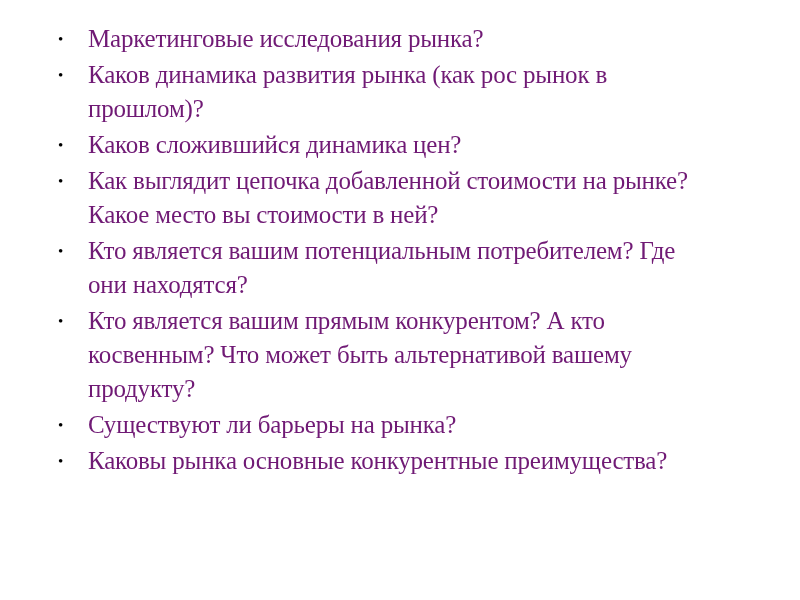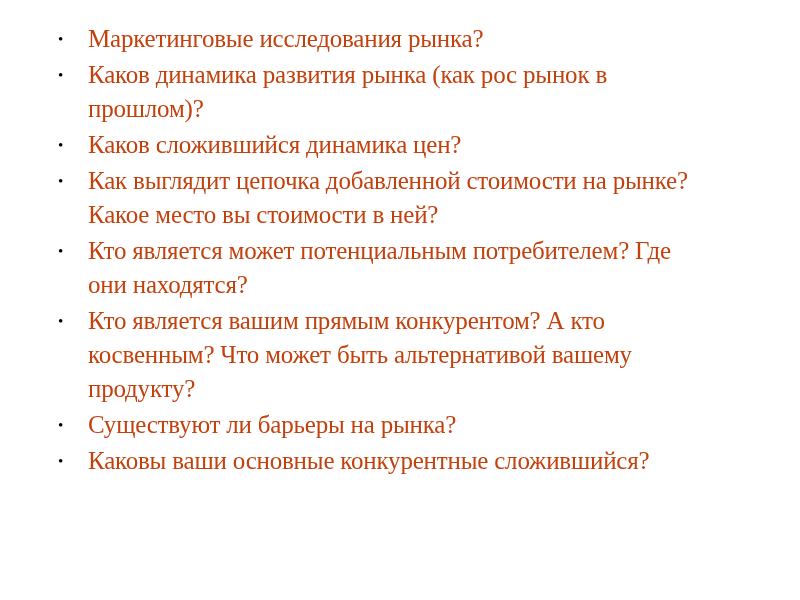--- a/index.html
+++ b/index.html
@@ -45,21 +45,21 @@
     line-height: 34px;
     color: #000000;
     text-align: left;
   }
   .bullet-text {
     flex: 1 1 auto;
     font-size: 25px;
     line-height: 34px;
     letter-spacing: -0.2px;
     white-space: pre-line;
-    color: #c2410c;
+    color: #701a75;
   }
 </style>
 </head>
 <body>
 
 <div class="slide">
 
 
   <ul class="bullet-list">
 
@@ -80,35 +80,35 @@
     </li>
 
     <li class="bullet-item">
       <span class="bullet-glyph">•</span>
       <span class="bullet-text">Как выглядит цепочка добавленной стоимости на рынке?
 Какое место вы стоимости в ней?</span>
     </li>
 
     <li class="bullet-item">
       <span class="bullet-glyph">•</span>
-      <span class="bullet-text">Кто является может потенциальным потребителем? Где
+      <span class="bullet-text">Кто является вашим потенциальным потребителем? Где
 они находятся?</span>
     </li>
 
     <li class="bullet-item">
       <span class="bullet-glyph">•</span>
       <span class="bullet-text">Кто является вашим прямым конкурентом? А кто
 косвенным? Что может быть альтернативой вашему
 продукту?</span>
     </li>
 
     <li class="bullet-item">
       <span class="bullet-glyph">•</span>
       <span class="bullet-text">Существуют ли барьеры на рынка?</span>
     </li>
 
     <li class="bullet-item">
       <span class="bullet-glyph">•</span>
-      <span class="bullet-text">Каковы ваши основные конкурентные сложившийся?</span>
+      <span class="bullet-text">Каковы рынка основные конкурентные преимущества?</span>
     </li>
 
   </ul>
 </div>
 
 </body></html>

